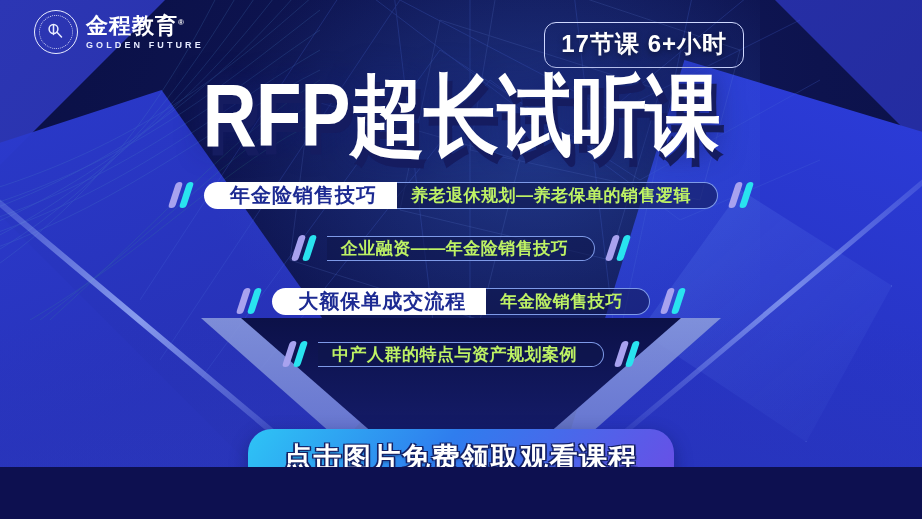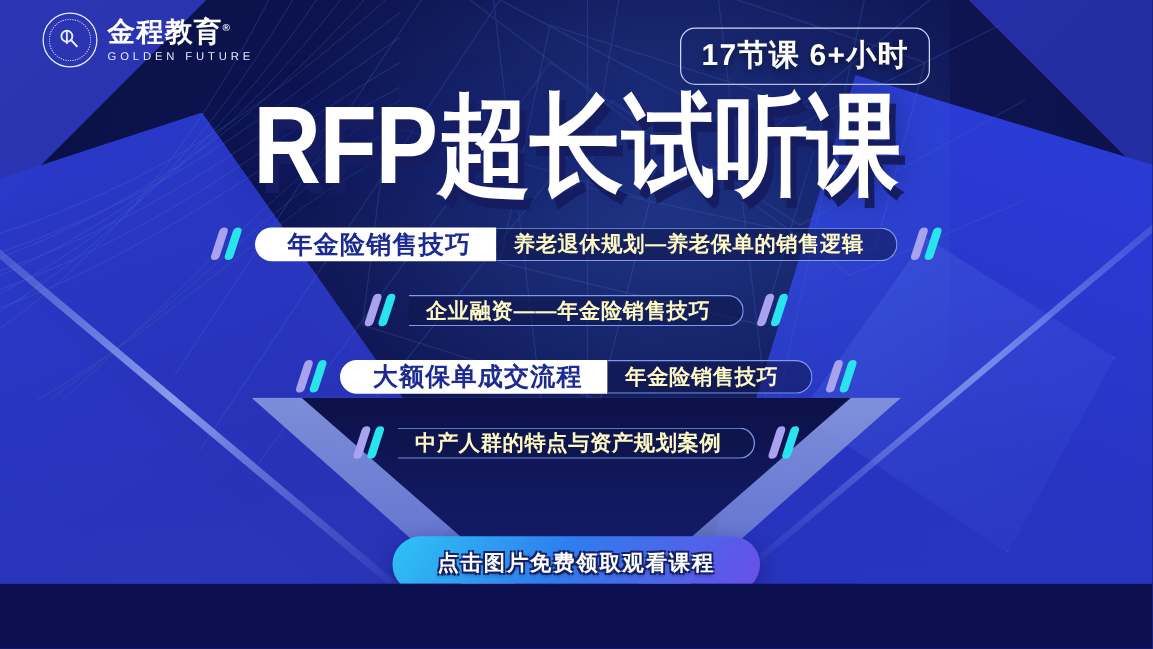--- a/index.html
+++ b/index.html
@@ -107,21 +107,21 @@
     border:1px dotted rgba(232,236,255,.85);
   }
   .seal svg{position:absolute;inset:9px;width:24px;height:24px;}
   .logo-txt{display:flex;flex-direction:column;line-height:1;}
   .logo-cn{
     font-size:22px;font-weight:bold;color:#ffffff;letter-spacing:1px;
     position:relative;
   }
   .logo-reg{font-size:8px;vertical-align:super;}
   .logo-en{
-    font-size:9px;color:#e6ebff;letter-spacing:3.1px;margin-top:4px;font-weight:normal;
+    font-size:9px;color:#e6ebff;letter-spacing:3.1px;margin-top:4px;font-weight:bold;
   }
 
   
   .badge{
     position:absolute;right:178px;top:22px;
     border:1.6px solid #cfd8ff;border-radius:12px;
     padding:5px 16px 7px;
     color:#ffffff;font-size:24px;font-weight:bold;letter-spacing:1px;
     white-space:nowrap;
     text-shadow:0 2px 6px rgba(0,0,0,.45);
@@ -164,35 +164,35 @@
     font-size:20px;font-weight:bold;letter-spacing:1px;
     display:flex;align-items:center;
     padding:0 20px 0 26px;
     white-space:nowrap;
   }
   .pill-d{
     border:1.4px solid #7e9ae8;
     border-left:none;
     border-radius:0 19px 19px 0;
     background:rgba(14,22,74,.55);
-    color:#fef9c3;
+    color:#bef264;
     font-size:17px;font-weight:bold;letter-spacing:.5px;
     display:flex;align-items:center;
     padding:0 26px 0 14px;
     white-space:nowrap;
   }
 
   
   .cta{
     position:absolute;left:50%;top:429px;transform:translateX(-50%);
     padding:10px 36px 12px;
     border-radius:24px;
     background:linear-gradient(125deg,#2ec4f5 0%,#2f7dee 45%,#6a4ee6 100%);
     color:#ffffff;
-    font-size:17px;font-weight:bold;letter-spacing:1.5px;
+    font-size:28px;font-weight:bold;letter-spacing:1.5px;
     white-space:nowrap;
     text-shadow:
       -1.4px -1.4px 0 #142064, 1.4px -1.4px 0 #142064,
       -1.4px  1.4px 0 #142064, 1.4px  1.4px 0 #142064,
        0 2px 3px rgba(10,18,70,.5);
     box-shadow:0 6px 18px rgba(12,20,80,.45);
     cursor:pointer;
   }
 </style>
 </head>

